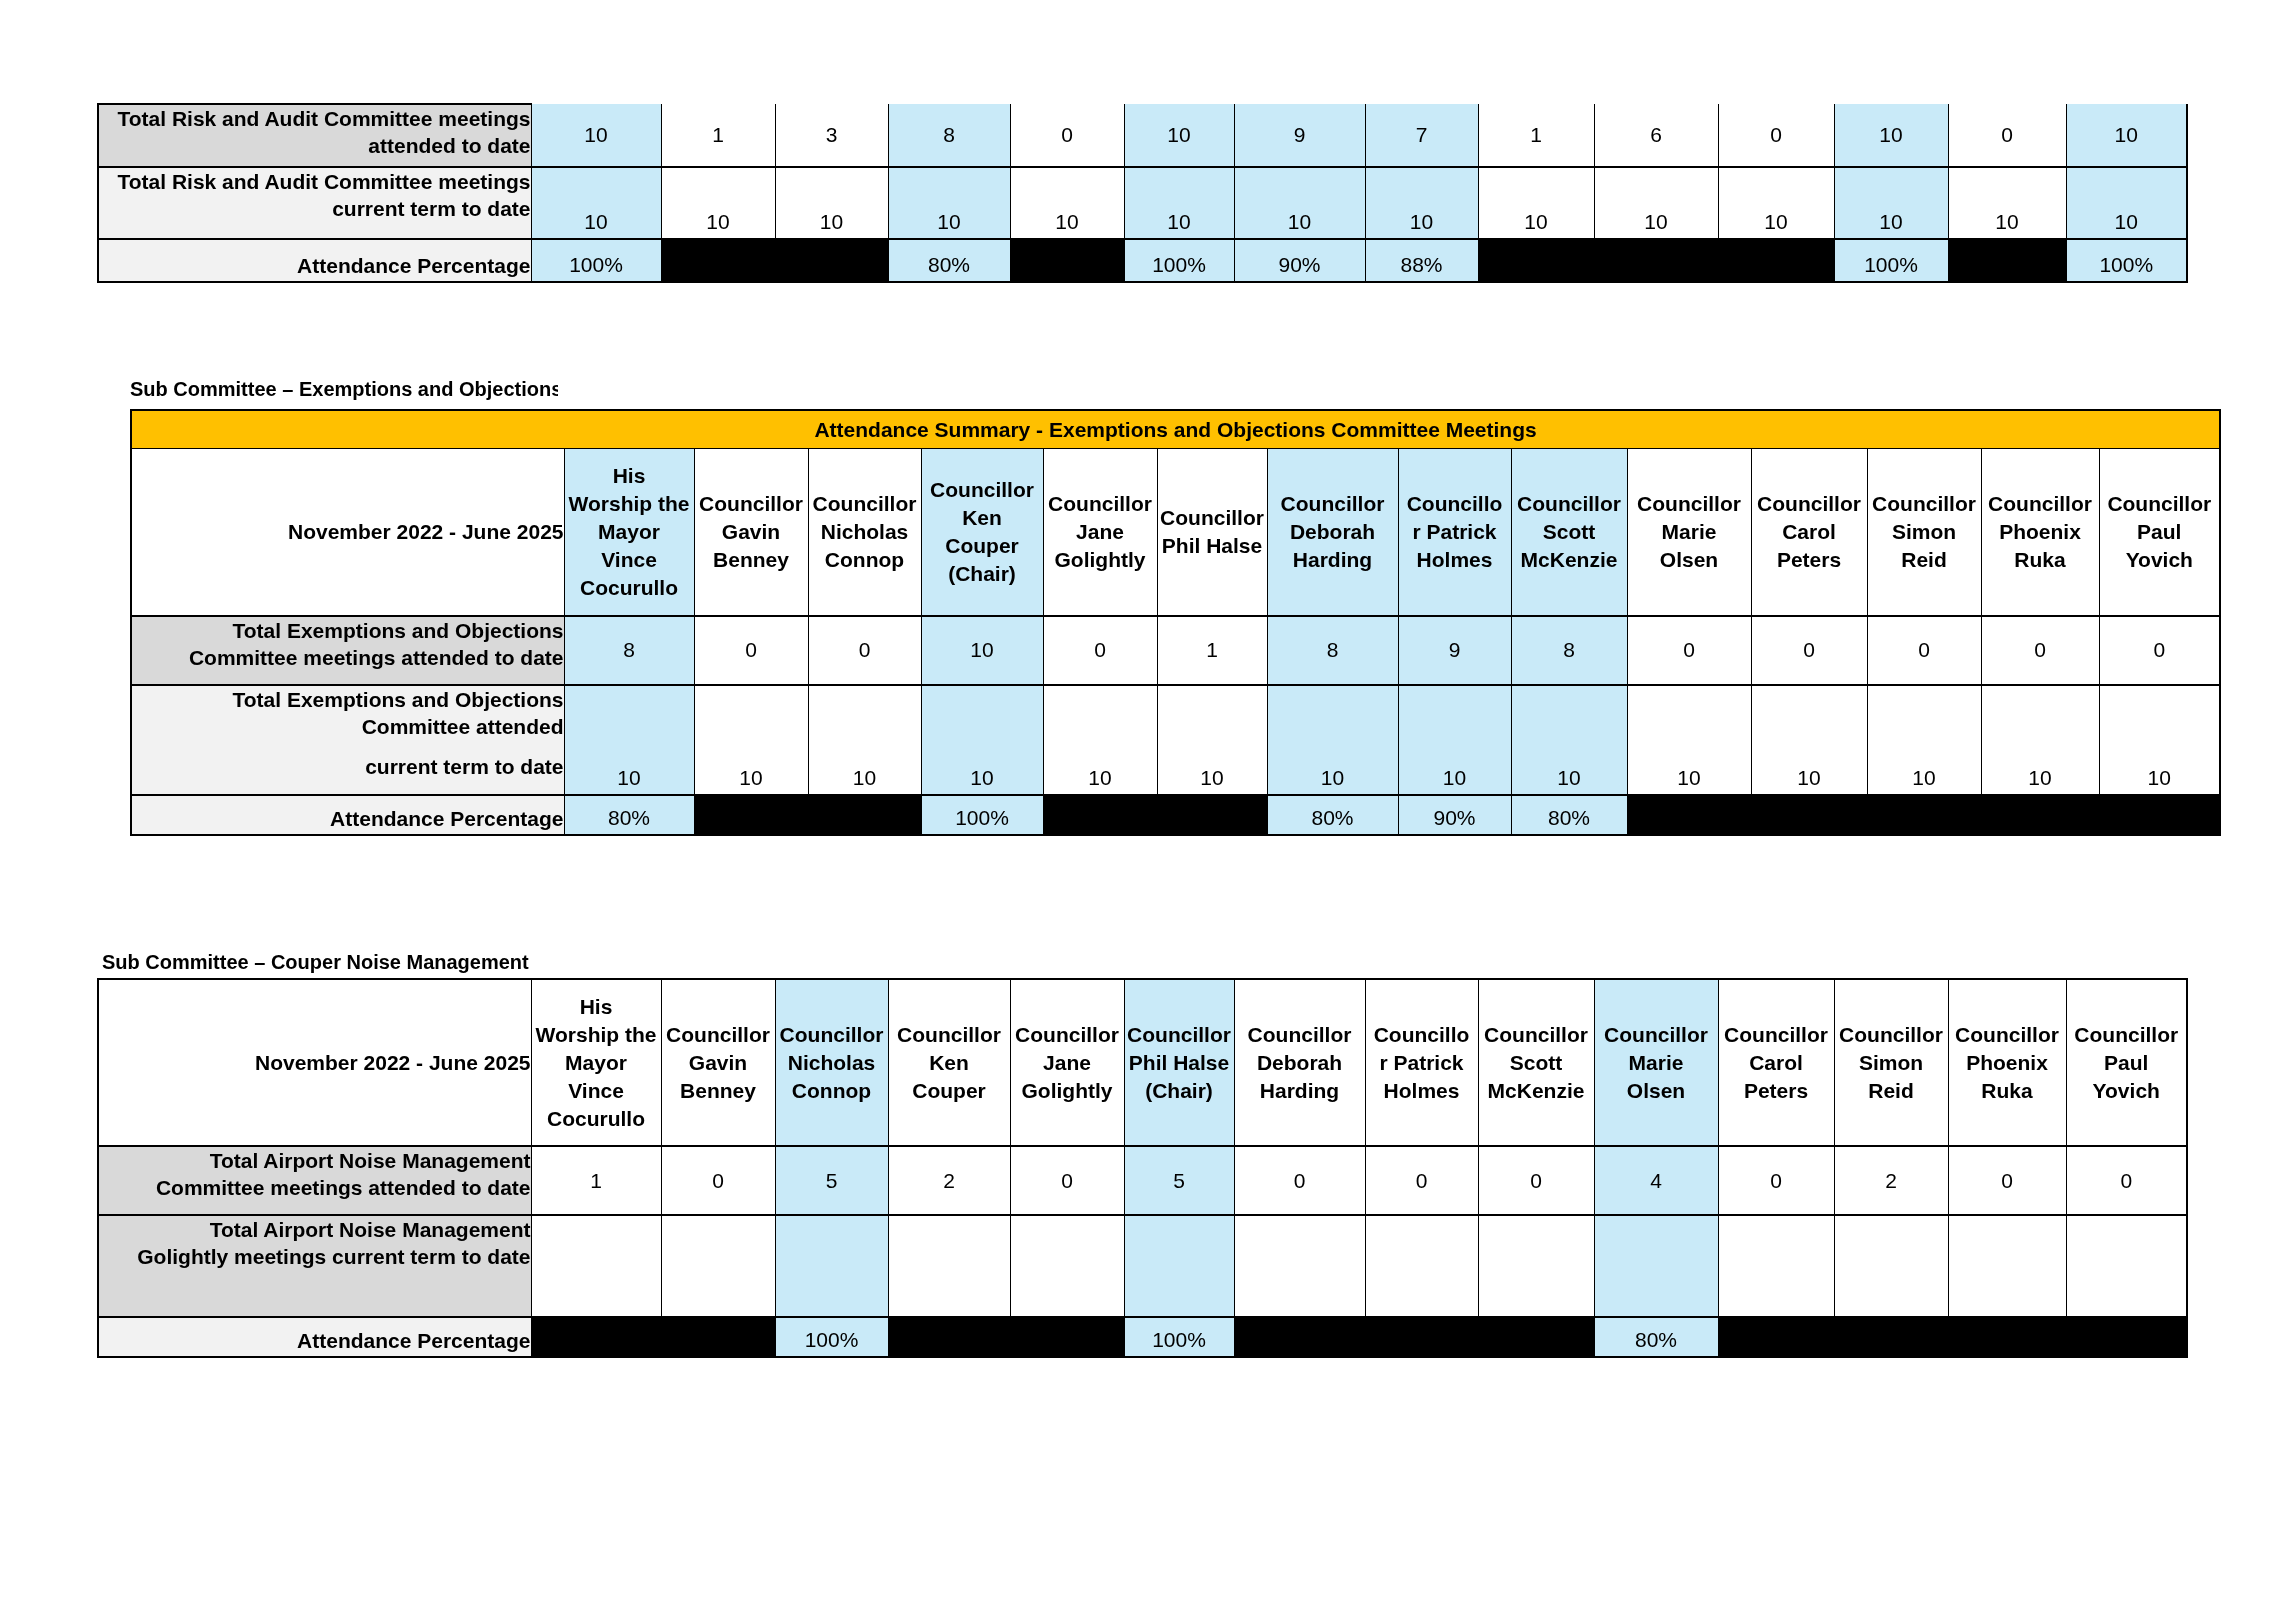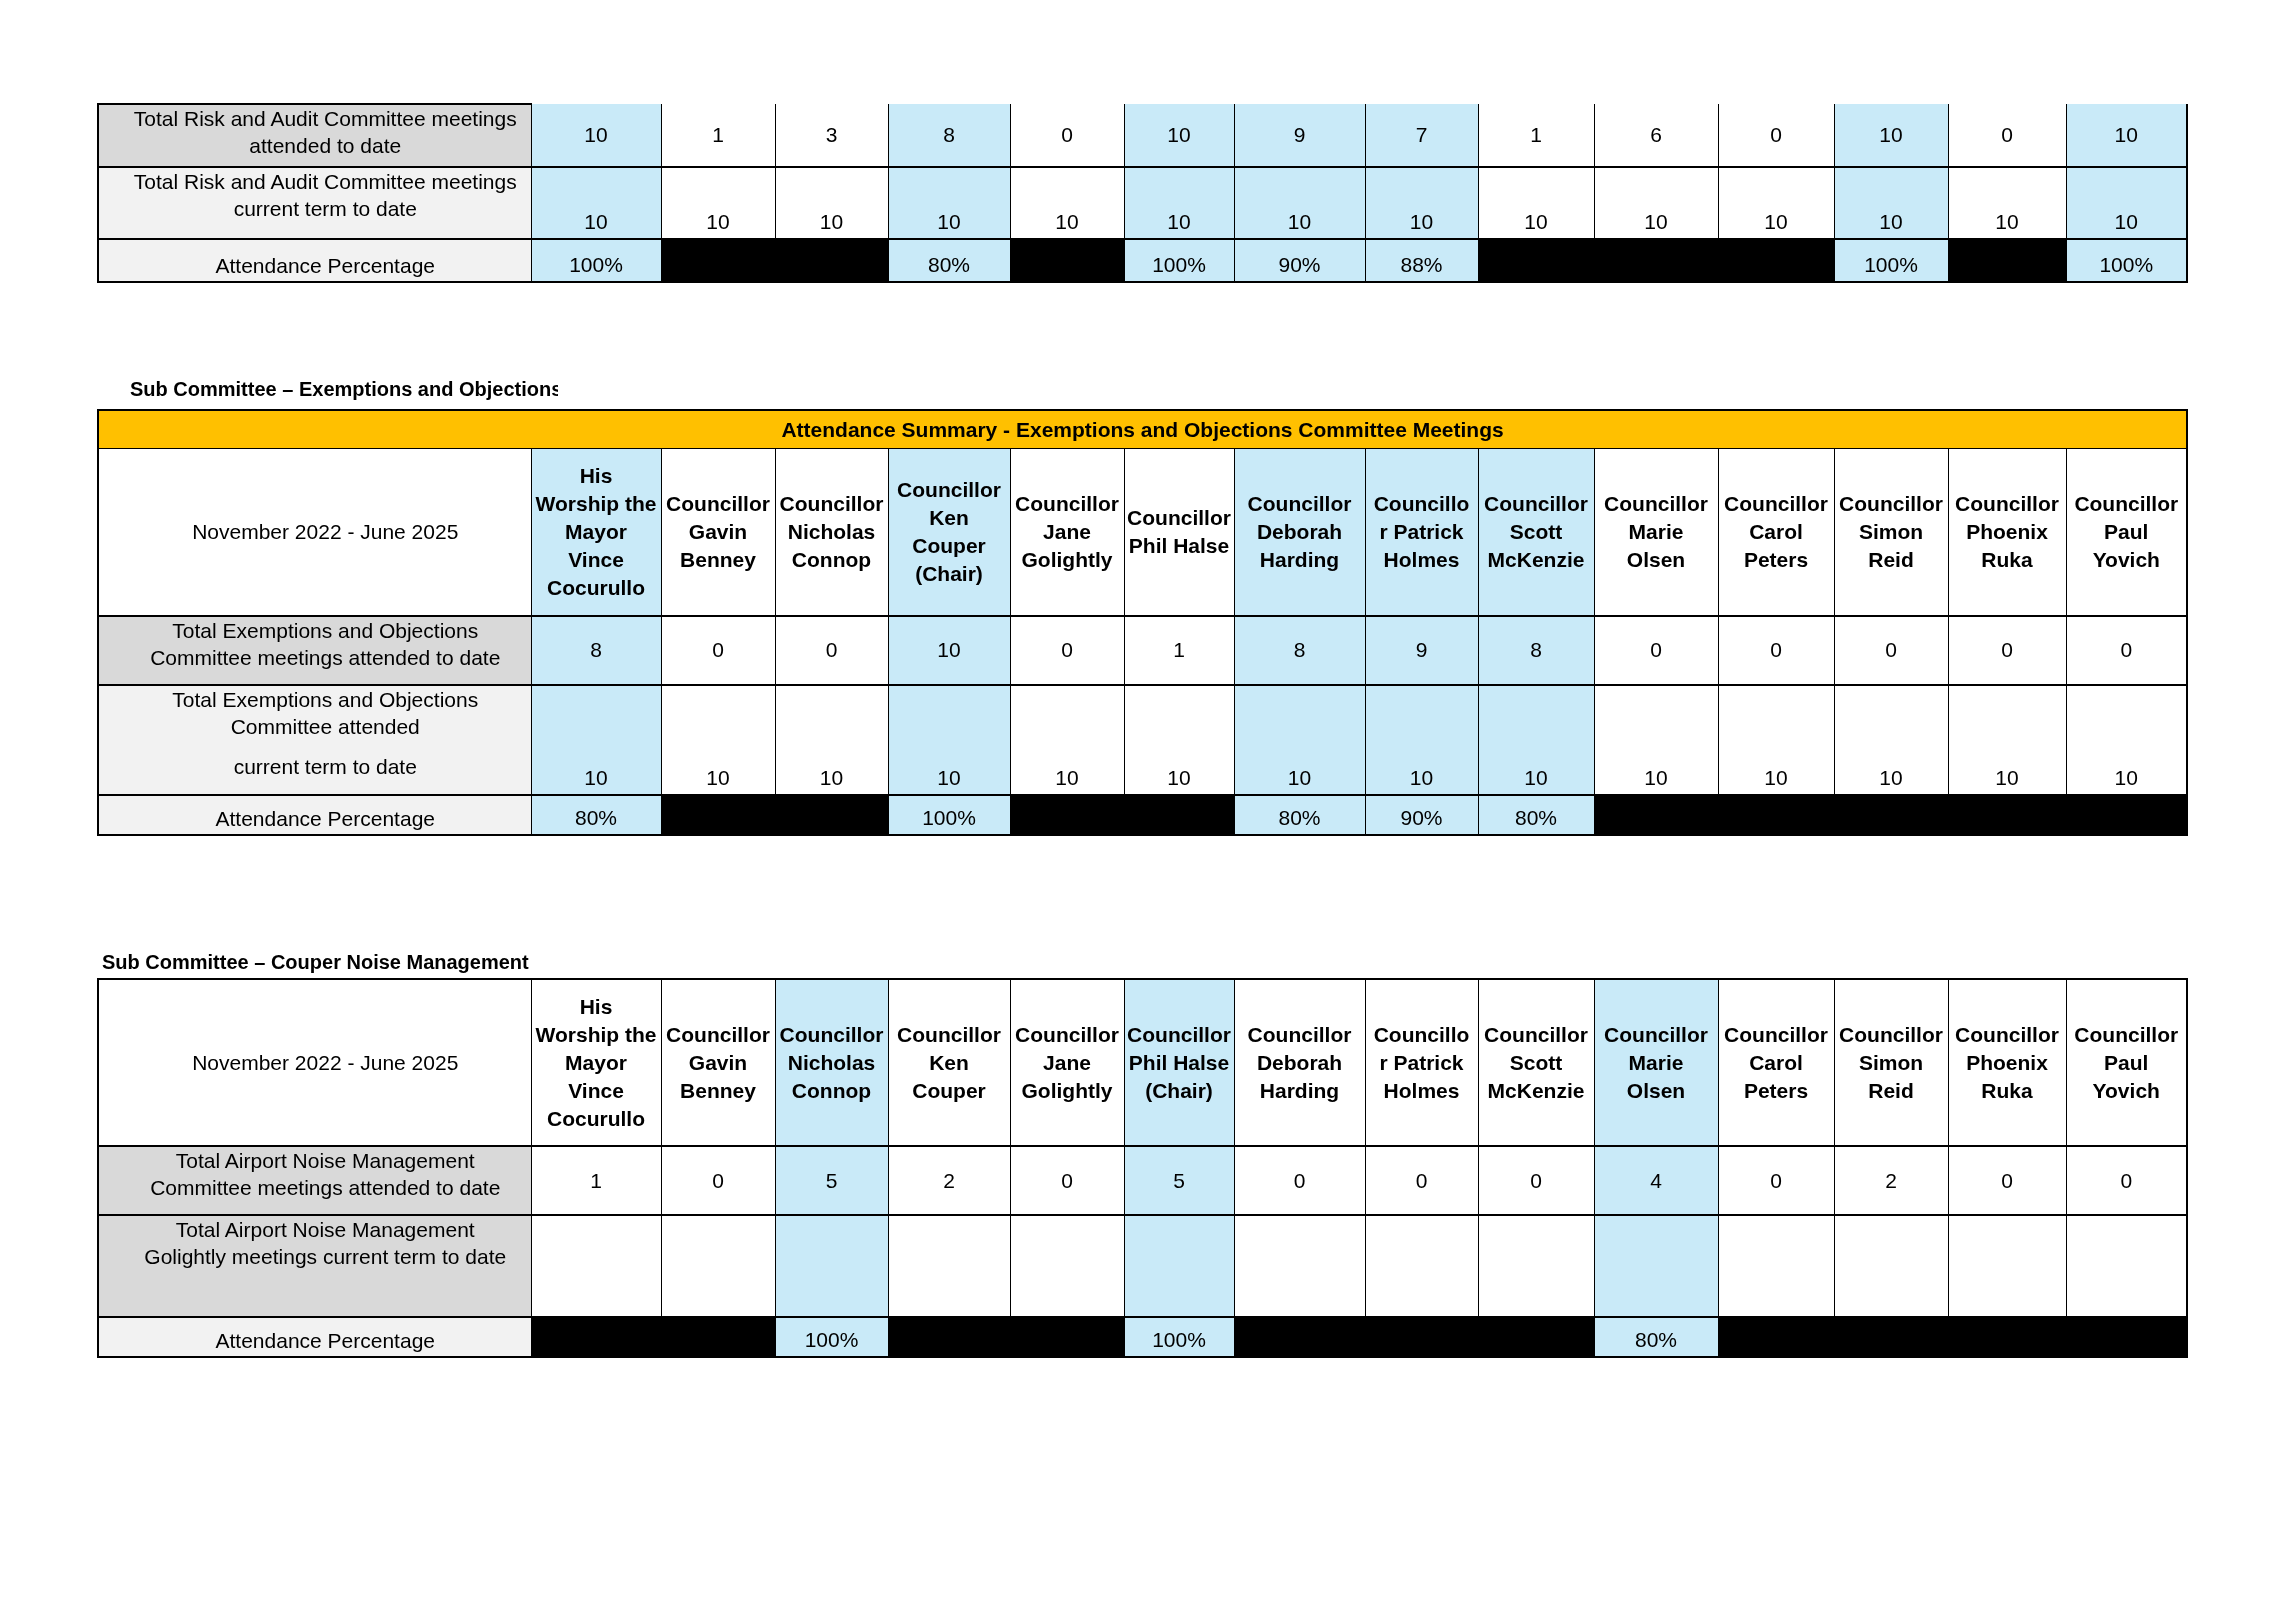--- a/index.html
+++ b/index.html
@@ -16,21 +16,21 @@
     position: absolute; left: 97px;
     border-collapse: collapse; table-layout: fixed;
     font-family: "Liberation Sans", sans-serif;
   }
   table.att td {
     border: 1.8px solid #000; padding: 0; font-size: 21px;
     text-align: center; vertical-align: middle; overflow: hidden;
     line-height: 28px;
   }
   table.att td.lbl {
-    text-align: center; font-weight: normal; padding-left: 21px;
+    text-align: right; font-weight: bold; padding-left: 1px;
     vertical-align: top; line-height: 27px;
   }
   table.att td.lbl.mid { vertical-align: middle; }
   table.att td.lbl.bot { vertical-align: bottom; padding-bottom: 1.8px; }
   .bg-dark { background: #d9d9d9; }
   .bg-light { background: #f2f2f2; }
   .bg-white { background: #ffffff; }
   .hl { background: #c9eaf8; }
   .blk { background: #000000; }
   .banner td {
@@ -116,21 +116,21 @@
         <td class="blk" style="vertical-align: bottom; padding-bottom: 1.8px; border-bottom: 2.8px solid rgb(0, 0, 0);"></td>
         <td class="blk" style="vertical-align: bottom; padding-bottom: 1.8px; border-bottom: 2.8px solid rgb(0, 0, 0);"></td>
         <td class="hl" style="vertical-align: bottom; padding-bottom: 1.8px; border-bottom: 2.8px solid rgb(0, 0, 0);">100%</td>
         <td class="blk" style="vertical-align: bottom; padding-bottom: 1.8px; border-bottom: 2.8px solid rgb(0, 0, 0);"></td>
         <td class="hl" style="vertical-align: bottom; padding-bottom: 1.8px; border-right: 2.8px solid rgb(0, 0, 0); border-bottom: 2.8px solid rgb(0, 0, 0);">100%</td>
       </tr>
 </tbody>
   </table>
 
 <div class="section-title" style="top:378px;margin-left:28px;">Sub Committee – Exemptions and Objections</div>
-<table class="att" id="t2" style="top:409px; width:2088px; border:2.8px solid #000;">
+<table class="att" id="t2" style="top:409px; width:2088px; border:2.8px solid #000;margin-left:33px;">
   <colgroup id="t2-cols">
       <col style="width: 433px;">
       <col style="width: 130px;">
       <col style="width: 114px;">
       <col style="width: 113px;">
       <col style="width: 122px;">
       <col style="width: 114px;">
       <col style="width: 110px;">
       <col style="width: 131px;">
       <col style="width: 113px;">

